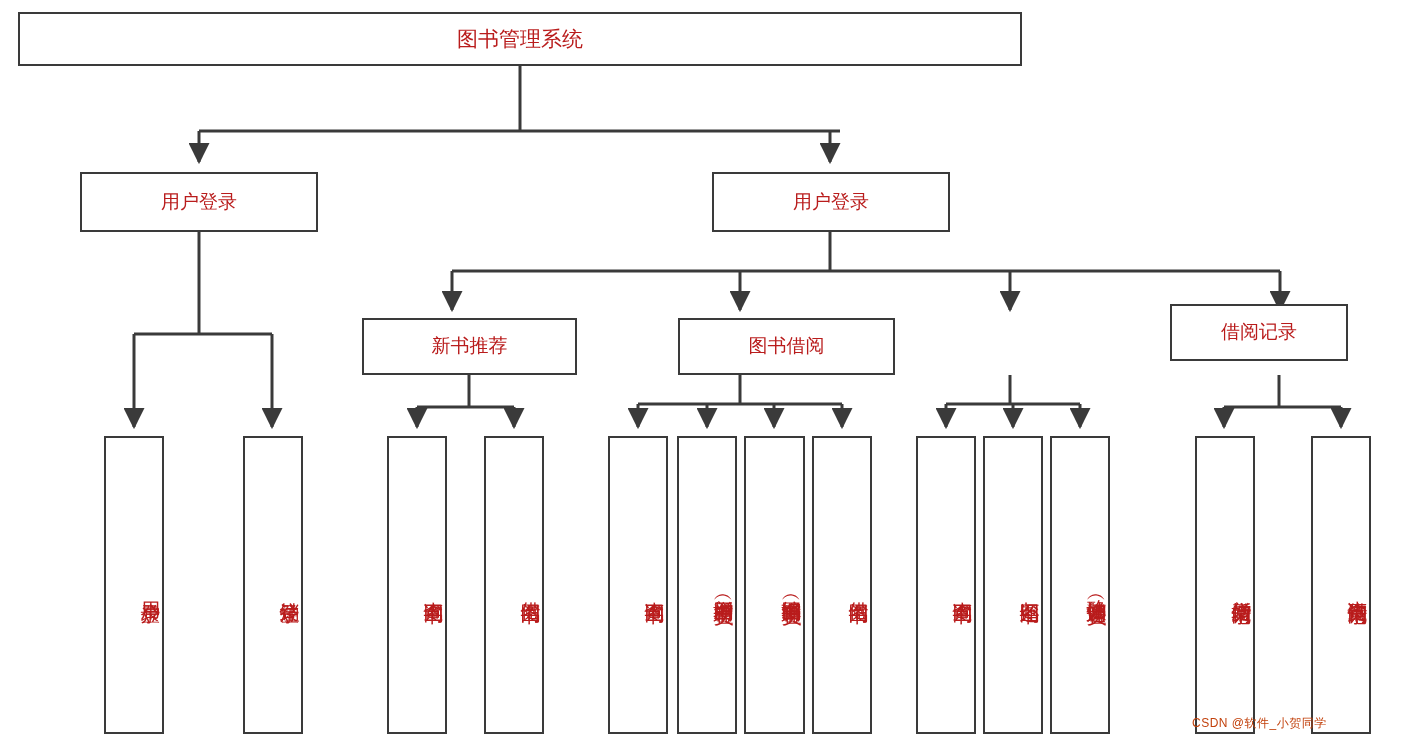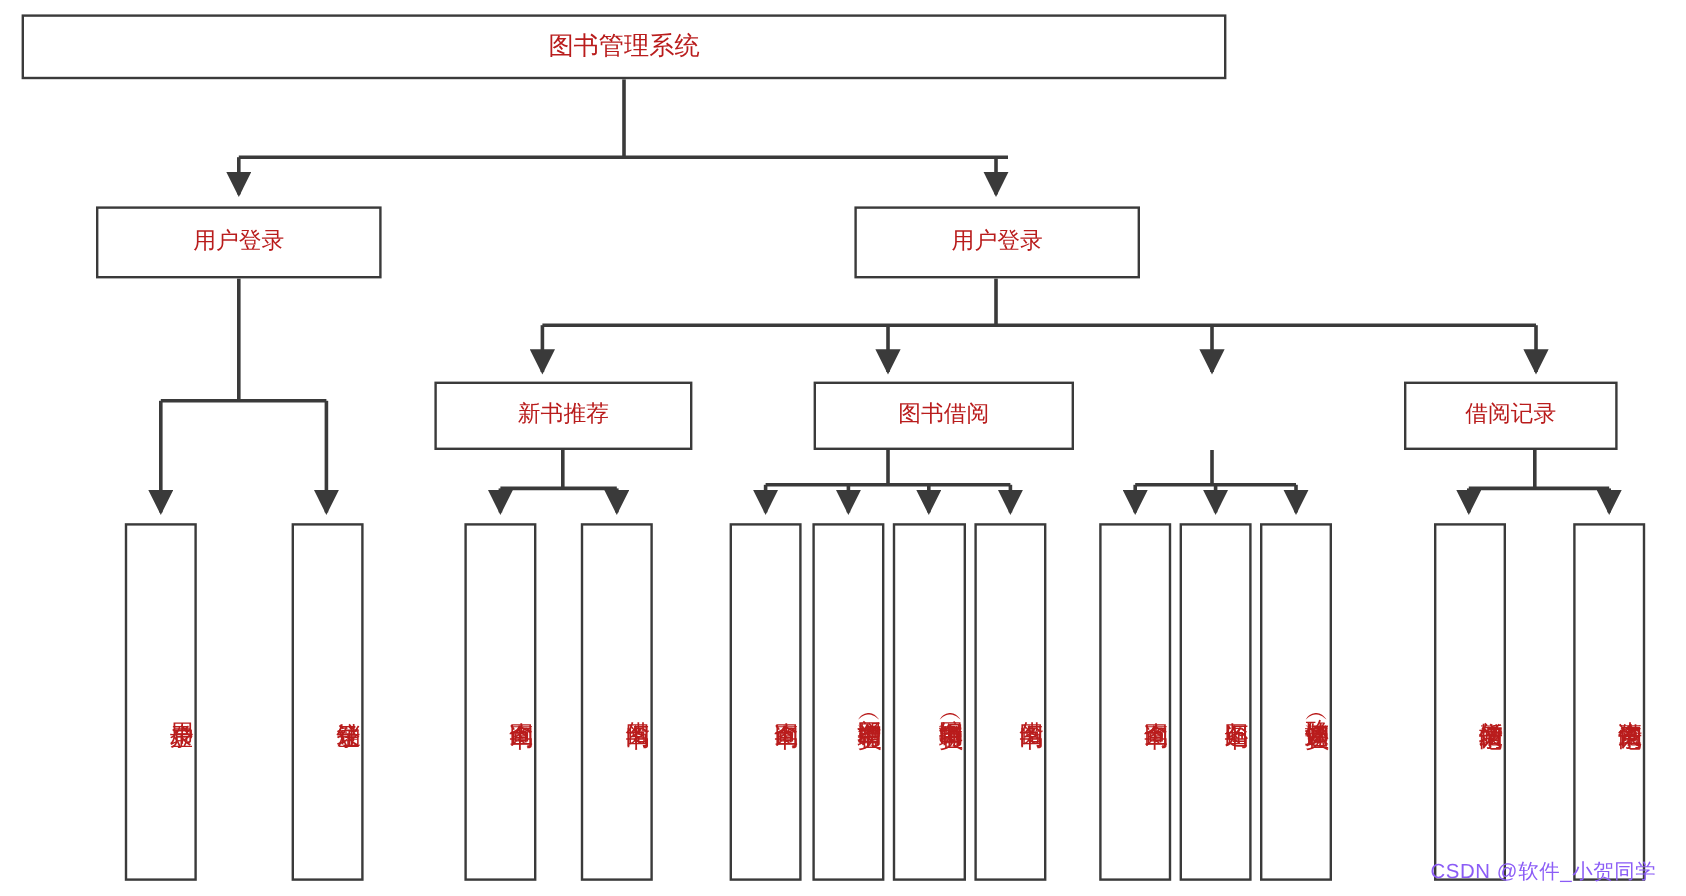--- a/index.html
+++ b/index.html
@@ -7,21 +7,21 @@
   #canvas{position:relative;width:1405px;height:747px;background:#ffffff;overflow:hidden;}
   svg.lines{position:absolute;left:0;top:0;width:1405px;height:747px;pointer-events:none;}
   .node{position:absolute;box-sizing:border-box;background:#ffffff;border:2px solid #3a3a3a;
         display:flex;align-items:center;justify-content:center;text-align:center;color:#b91c1c;}
   .node .lbl{display:block;line-height:1.18;}
   .node.root{font-size:21px;}
   .node.lvl1{font-size:19px;}
   .node.lvl2{font-size:19px;}
   .node.leaf{writing-mode:vertical-rl;text-orientation:upright;font-size:20px;
              align-items:flex-start;justify-content:center;padding-top:6px;letter-spacing:1px;}
-  .watermark{position:absolute;color:#8b5cf6;font-size:17px;letter-spacing:.5px;white-space:nowrap;text-align:right;}
+  .watermark{position:absolute;color:#c2410c;font-size:12px;letter-spacing:.5px;white-space:nowrap;text-align:right;}
 </style>
 </head>
 <body>
 
 <div id="canvas">
 
   <svg class="lines" viewBox="0 0 1405 747">
     <defs>
       <marker id="arrow" viewBox="0 0 10 10" refX="9" refY="5" markerWidth="7" markerHeight="7" orient="auto-start-reverse">
         <path d="M 0 0 L 10 5 L 0 10 z" fill="#3a3a3a"></path>
@@ -81,21 +81,21 @@
   <div class="node lvl1" style="left:712px;top:172px;width:238px;height:60px;">
     <span class="lbl">用户登录</span>
   </div>
 
   <div class="node lvl2" style="left:362px;top:318px;width:215px;height:57px;">
     <span class="lbl">新书推荐</span>
   </div>
   <div class="node lvl2" style="left:632px;top:318px;width:217px;height:57px;margin-left:46px;">
     <span class="lbl">图书借阅</span>
   </div>
-  <div class="node lvl2" style="left:1170px;top:318px;width:178px;height:57px;font-family:Liberation Serif, serif;">
+  <div class="node lvl2" style="left:1170px;top:304px;width:178px;height:57px;font-family:Liberation Serif, serif;">
     <span class="lbl">借阅记录</span>
   </div>
 
   <div class="node leaf" style="left:104px;top:436px;width:60px;height:298px;">
     <span class="lbl">用户登录</span>
   </div>
   <div class="node leaf" style="left:243px;top:436px;width:60px;height:298px;">
     <span class="lbl">注销登录</span>
   </div>
 

